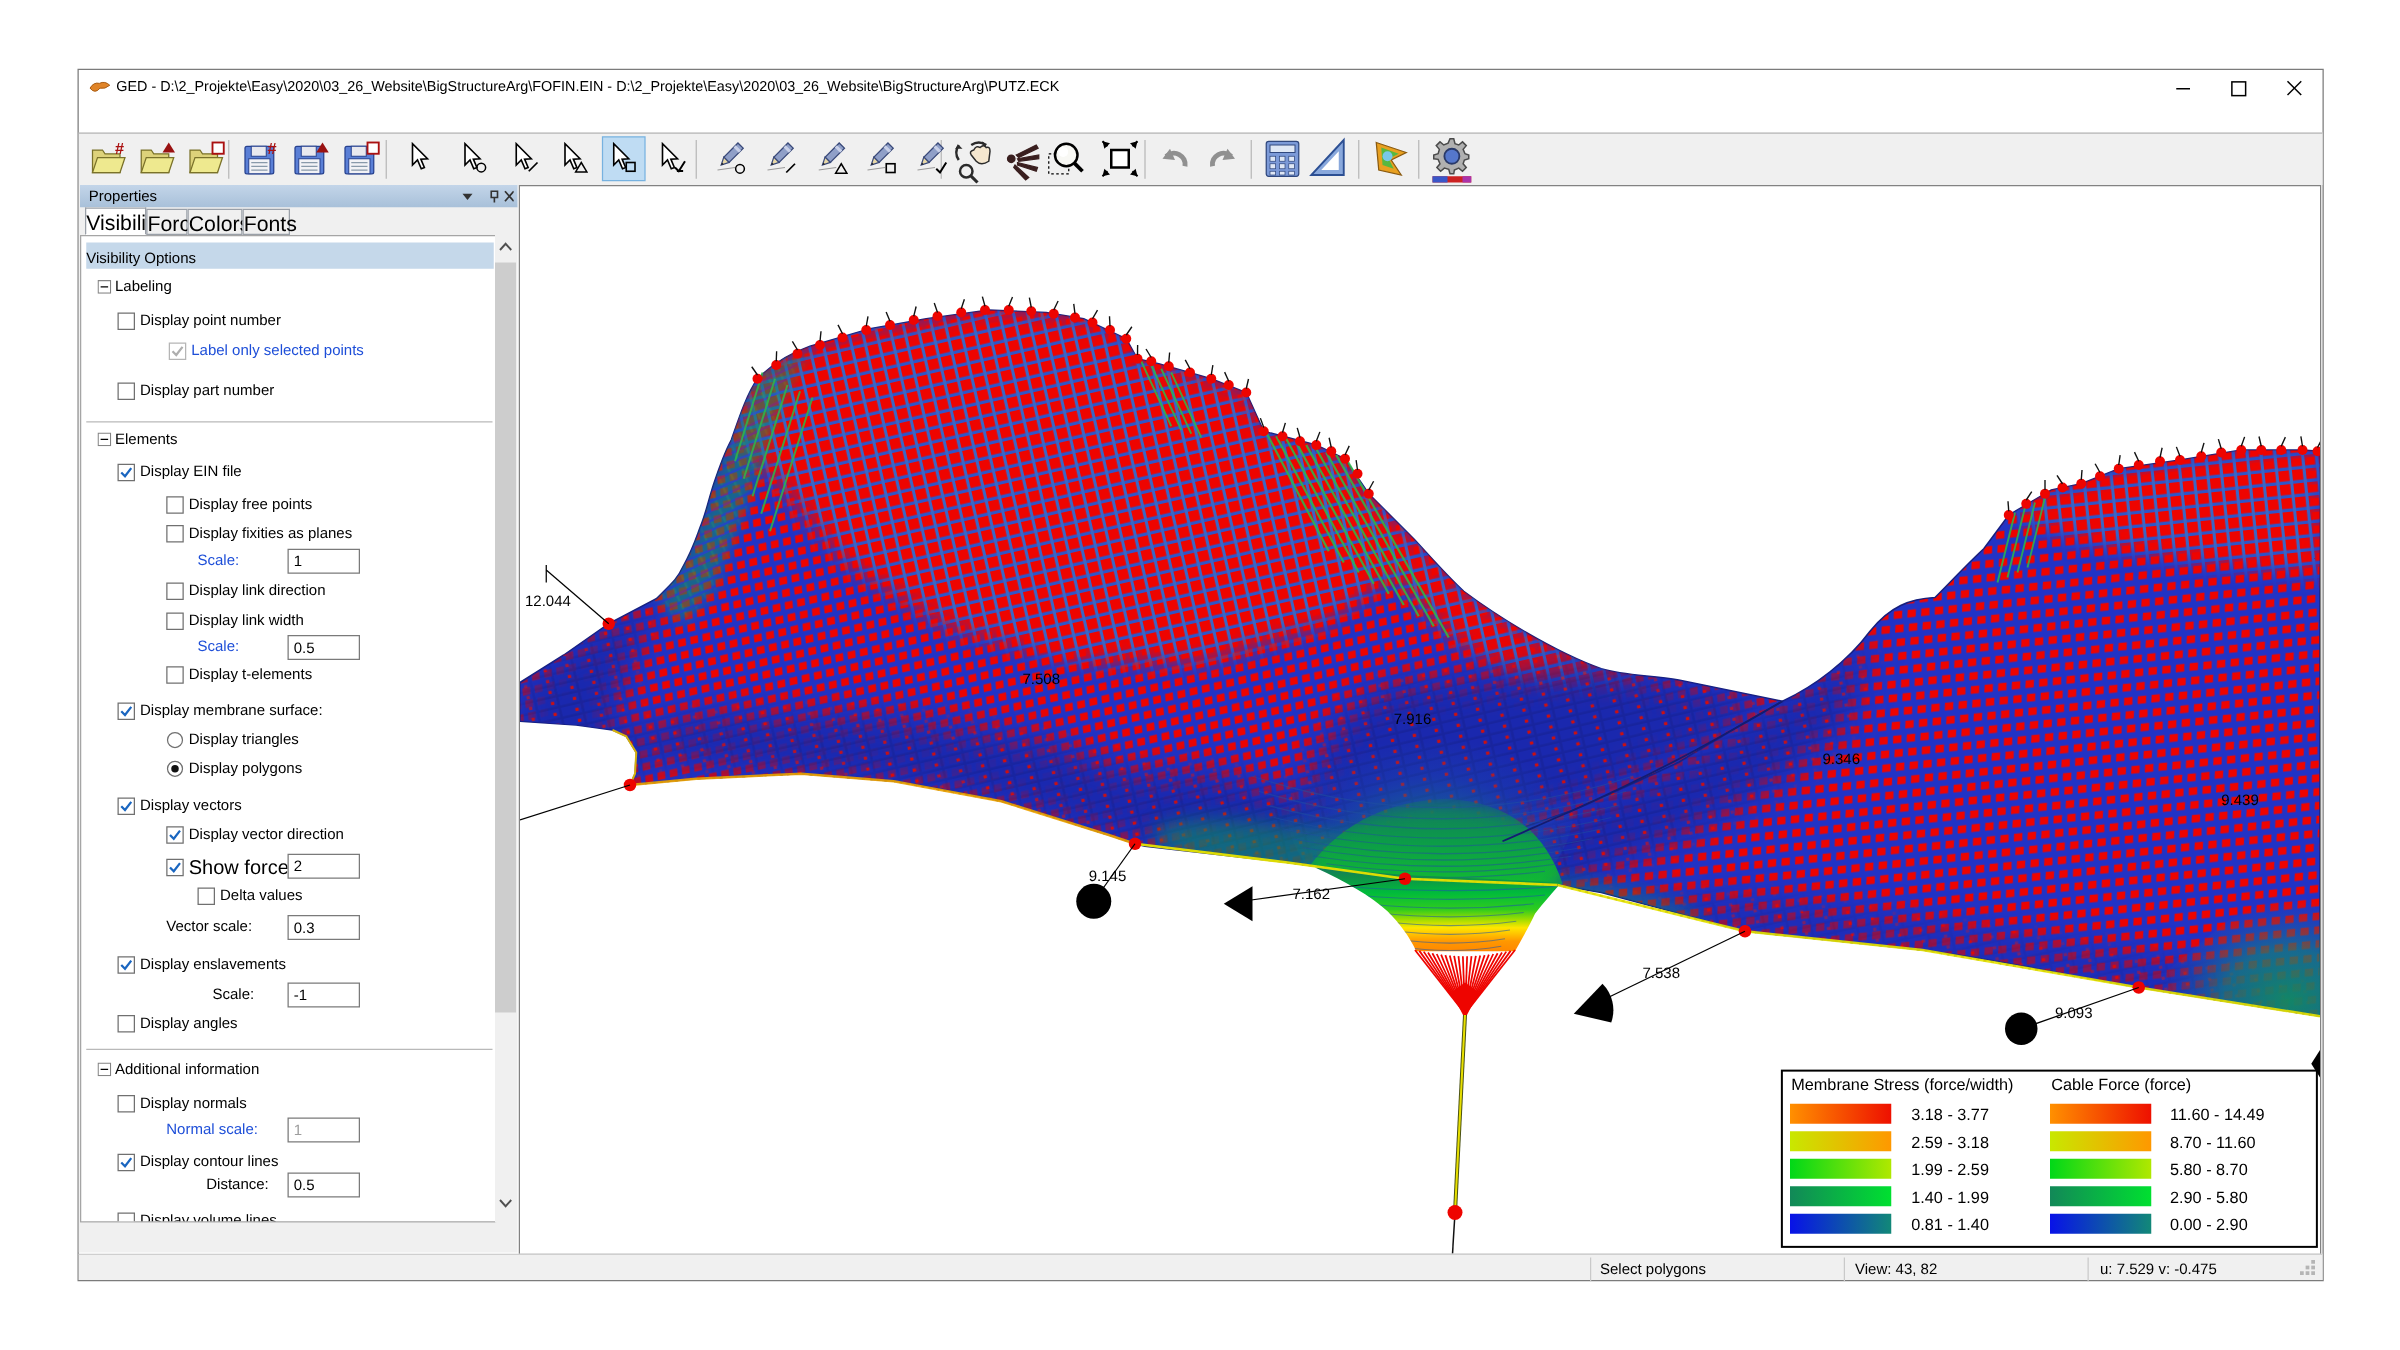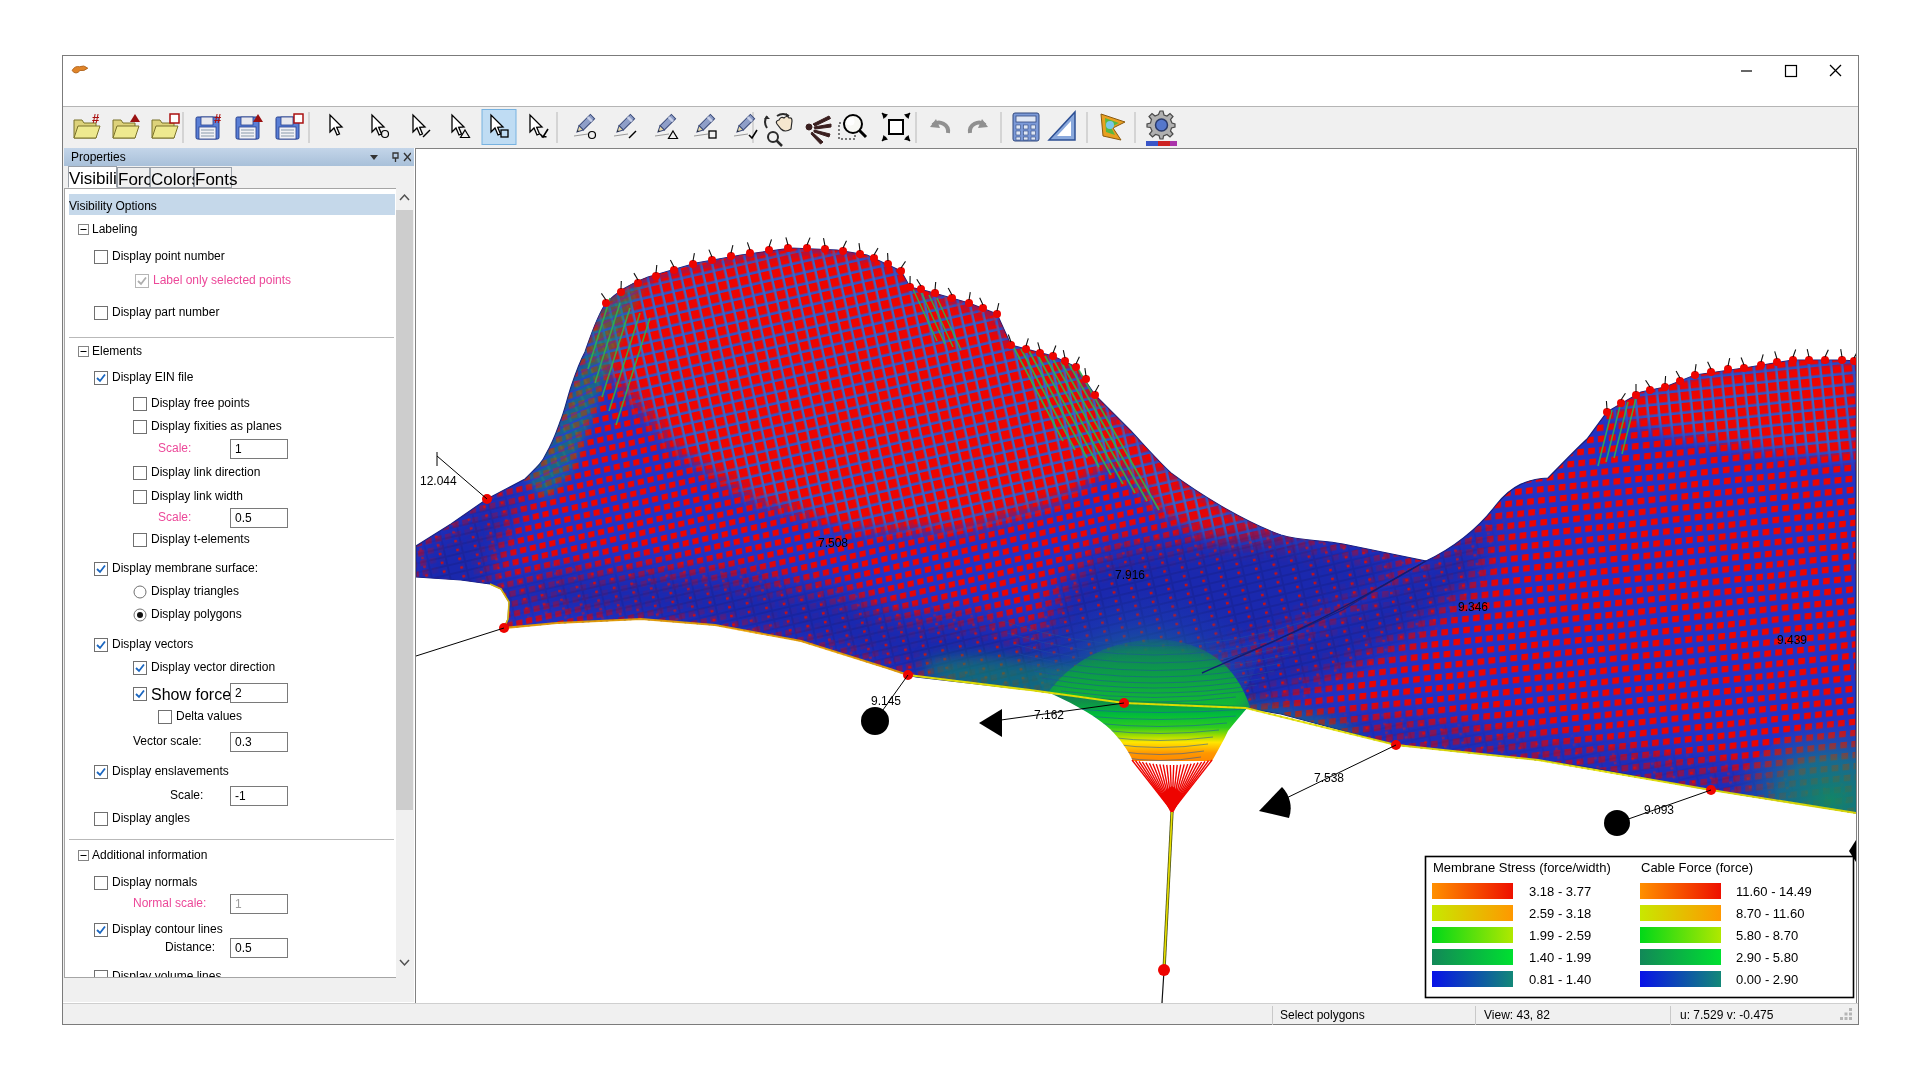--- a/index.html
+++ b/index.html
@@ -16,29 +16,30 @@
   .tab { position:absolute; top:0px; height:22px; border:1px solid #9aa0a8; background:#f0f0f0; text-align:center; }
   #pcontent { position:absolute; left:1px; top:40px; width:333px; height:790px; background:#ffffff; border:1px solid #a5a5a5; font-size:12px; overflow:hidden; }
   #pscroll { position:absolute; left:333px; top:40px; width:17px; height:790px; background:#f0f0f0; }
   #pbottom { position:absolute; left:1px; top:830px; width:350px; height:24px; background:linear-gradient(#c6d8ea,#abc3db); text-align:center; font-size:12px; padding-top:4px; }
   #viewport { position:absolute; left:352px; top:92px; width:1442px; height:856px; background:#ffffff; border:1px solid #828282; }
   #statusbar { position:absolute; left:0px; top:947px; width:1795px; height:21px; background:#f0f0f0; border-top:1px solid #cfcfcf; font-size:12px; }
   .cb { position:absolute; width:14px; height:14px; border:1px solid #707070; background:#fff; }
   .sep { position:absolute; left:4px; width:325px; height:1px; background:#b9b9b9; }
   .inp { position:absolute; width:58px; height:20px; border:1px solid #7a7a7a; background:#fff; font-size:12px; padding:2px 0 0 4px; }
   .lbl { position:absolute; white-space:nowrap; }
-  .grey { color:#ec4899; }
+  .grey { color:#1d4ed8; }
   .svgi { position:absolute; }
 </style>
 </head>
 <body>
 <div id="win">
   <svg class="svgi" style="left:8px;top:8px" width="18" height="13" viewBox="0 0 18 13">
     <path d="M1 6.5 Q4 1.5 8.5 2.7 Q13 0.5 16.8 4.2 Q13 7.5 9 6.5 Q5 11.5 1 6.5 Z" fill="#e08428" stroke="#a85c14" stroke-width="0.8"></path>
   </svg>
+  <div id="titletext">GED - D:\2_Projekte\Easy\2020\03_26_Website\BigStructureArg\FOFIN.EIN - D:\2_Projekte\Easy\2020\03_26_Website\BigStructureArg\PUTZ.ECK</div>
   <svg class="svgi" style="left:1670px;top:0" width="126" height="29" viewBox="0 0 126 29">
     <line x1="8" y1="15" x2="19" y2="15" stroke="#000" stroke-width="1.2"></line>
     <rect x="52.5" y="9.5" width="11" height="11" fill="none" stroke="#000" stroke-width="1.2"></rect>
     <line x1="97" y1="9" x2="108" y2="20" stroke="#000" stroke-width="1.2"></line>
     <line x1="108" y1="9" x2="97" y2="20" stroke="#000" stroke-width="1.2"></line>
   </svg>
     <div id="toolbar"></div>
     <svg class="svgi" style="left:0;top:50px" width="1300" height="42" viewBox="0 0 1300 42">
       <rect x="419" y="3.5" width="34" height="35" fill="#bfdcf3" stroke="#77b2e0" stroke-width="1"></rect>
       <line x1="120" y1="6" x2="120" y2="37" stroke="#b8b8b8" stroke-width="1"></line>

